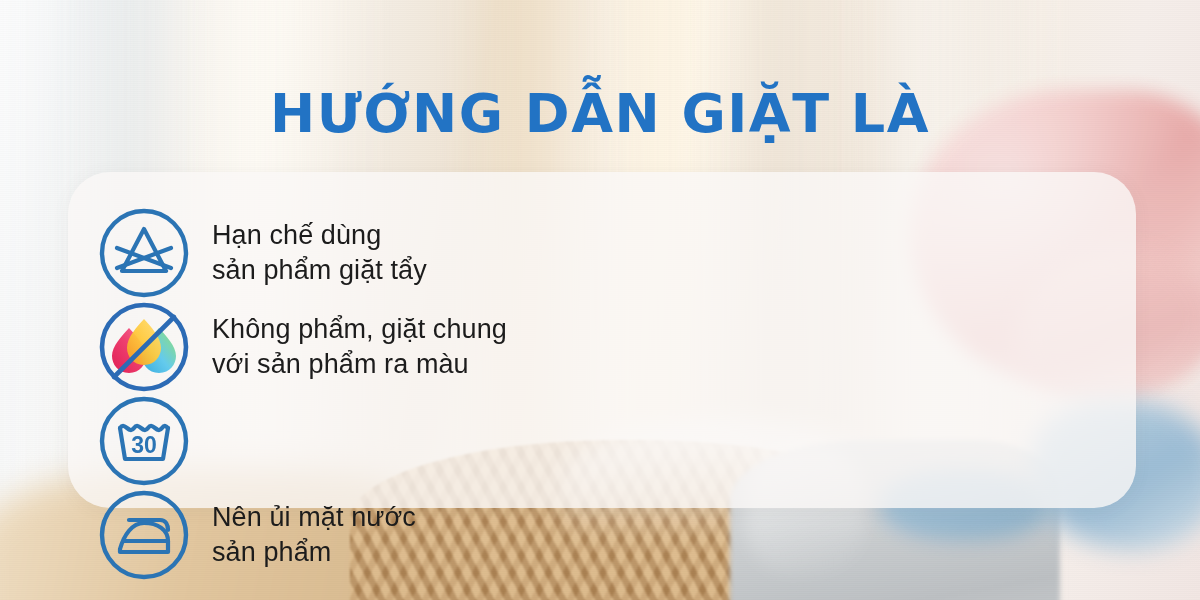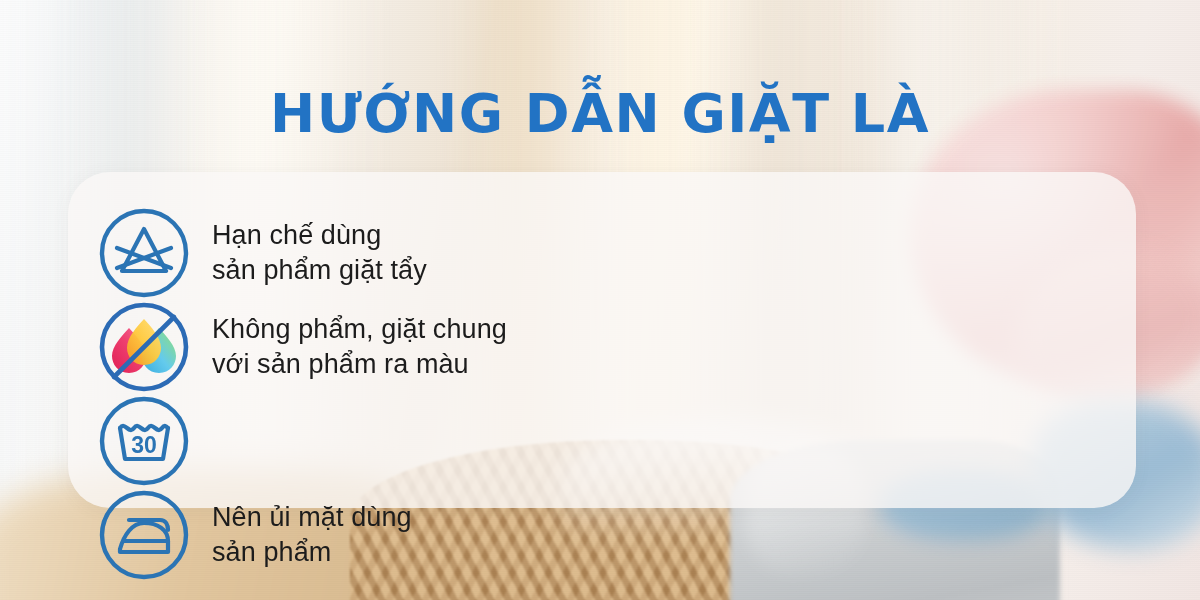--- a/index.html
+++ b/index.html
@@ -335,19 +335,19 @@
 
       <div class="item">
         <div class="icon-badge">
           <svg width="92" height="92" viewBox="0 0 92 92" aria-hidden="true">
             <circle cx="46" cy="46" r="42" fill="none" stroke="#2b74b4" stroke-width="4.4"></circle>
             <path d="M22 63 L70 63 L70 52 C70 41 60 34 46 34 C34 34 26 46 22 60 Z" fill="none" stroke="#2b74b4" stroke-width="4.2" stroke-linejoin="round" stroke-linecap="round"></path>
             <path d="M31 31 L62 31 C68 31 70 36 70 41" fill="none" stroke="#2b74b4" stroke-width="4.2" stroke-linecap="round"></path>
             <line x1="26" y1="52" x2="70" y2="52" stroke="#2b74b4" stroke-width="4.2" stroke-linecap="round"></line>
           </svg>
         </div>
-        <div class="item-text">Nên ủi mặt dùng
+        <div class="item-text">Nên ủi mặt nước
 sản phẩm</div>
       </div>
 
     </div>
   </div>
 </div>
 
 </body></html>

